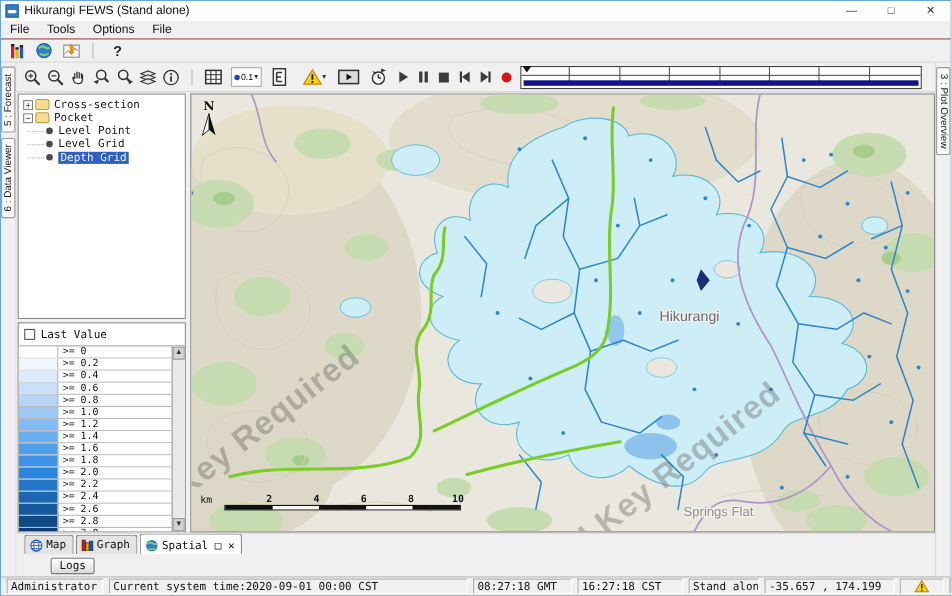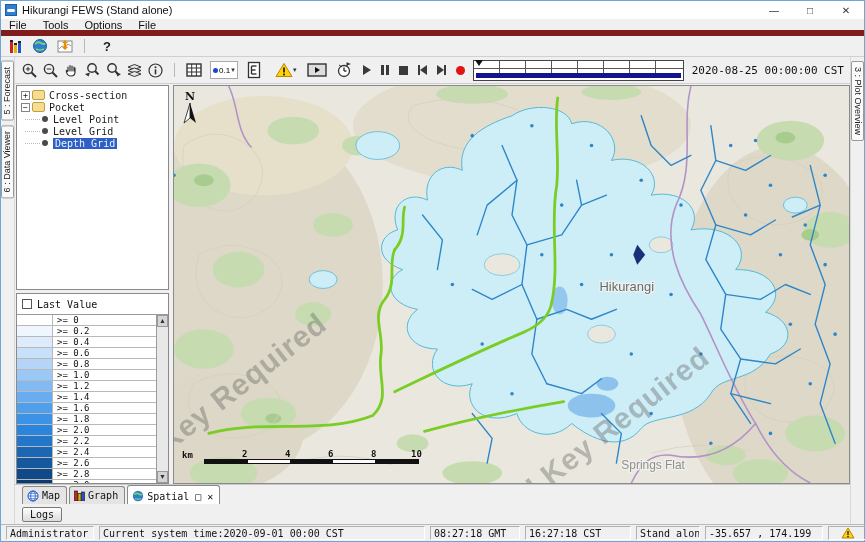--- a/index.html
+++ b/index.html
@@ -13,21 +13,21 @@
   .app-icon { width:12px; height:12px; margin:0 5px 0 4px; background:#2f7fd0; border:1px solid #1c5fa8;
     position:relative; }
   .app-icon::after { content:""; position:absolute; left:1px; right:1px; top:4px; height:3px;
     background:#fff; border-radius:2px; }
   .title-text { font-size:11px; color:#111; }
   .win-controls { margin-left:auto; display:flex; height:100%; }
   .win-btn { width:36px; display:flex; align-items:center; justify-content:center;
     font-size:10px; color:#333; cursor:default; }
   
   .menubar { height:17px; background:#f0f0f0; display:flex; align-items:center;
-    border-bottom:6px solid #7f1d1d; flex:0 0 auto; }
+    border-bottom:1px solid #7f1d1d; flex:0 0 auto; }
   .menu-item { font-size:11px; color:#111; padding:0 8px; }
   
   .main-toolbar { height:21px; background:#f0f0f0; display:flex; align-items:center;
     border-bottom:1px solid #d0d0d0; flex:0 0 auto; }
   .tb-icon { width:22px; height:18px; display:flex; align-items:center; justify-content:center; margin-left:3px; }
   .tb-sep { width:1px; height:14px; background:#b8b8b8; margin:0 8px; }
   .help-q { font-size:13px; font-weight:bold; color:#222; }
   .dbbars { display:flex; align-items:flex-end; height:13px; gap:1px; }
   .dbbars i { display:block; width:3px; border-top:2px solid #222; }
   .dbbars .b1 { height:13px; background:#cc2222; }
@@ -107,37 +107,37 @@
     text-align:center; line-height:10px; color:#333; }
 
   
   .map-area { flex:1 1 auto; position:relative; border:1px solid #8a8a8a; margin-top:1px; overflow:hidden; background:#eae8de; }
   .map-area svg.basemap { position:absolute; inset:0; width:100%; height:100%; }
   .north { position:absolute; left:8px; top:4px; text-align:center; }
   .north .n-label { font-size:11px; font-weight:bold; color:#111; font-family:"DejaVu Serif", serif; }
   .map-time { position:absolute; right:10px; bottom:24px; font-family:"DejaVu Sans Mono", monospace;
     font-size:11px; font-weight:bold; color:#111; }
   .scalebar { position:absolute; left:8px; bottom:16px; height:18px; width:250px; }
-  .sb-unit { position:absolute; left:0; top:1px; font-size:9px; font-weight:bold; color:#111;
+  .sb-unit { position:absolute; left:0; top:1px; font-size:9px; font-weight:normal; color:#111;
     font-family:"DejaVu Sans Mono", monospace; }
   .sb-bar { position:absolute; left:22px; top:10px; width:215px; height:5px; border:1px solid #111; display:flex; }
   .sb-bar i { flex:1 1 auto; } .sb-bar i:nth-child(odd){ background:#111; } .sb-bar i:nth-child(even){ background:#fafafa; }
   .sb-num { position:absolute; top:0; font-size:9px; font-weight:bold; color:#111; font-family:"DejaVu Sans Mono", monospace; }
 
   
   .tabbar { height:20px; background:#f0f0f0; border-top:1px solid #c8c8c8; display:flex; align-items:flex-end;
     padding-left:7px; flex:0 0 auto; }
   .btab { display:flex; align-items:center; gap:3px; font-size:10px; color:#111;
     font-family:"DejaVu Sans Mono", monospace; border:1px solid #8a8a8a; border-bottom:none;
     border-radius:3px 3px 0 0; background:#e4e4e4; padding:2px 6px 2px 4px; margin-right:2px; height:18px; }
   .btab.active { background:#fff; height:19px;align-items:flex-end; }
   .btab .wc { font-size:10px; font-weight:bold; margin-left:3px; }
   .logsrow { height:20px; background:#f0f0f0; display:flex; align-items:center; padding-left:7px; flex:0 0 auto; }
   .logs-btn { font-family:"DejaVu Sans Mono", monospace; font-size:10px; color:#111;
-    border:1px solid #7a7a7a; border-radius:2px; background:linear-gradient(#fefefe,#dcdcdc); padding:1px 7px; }
+    border:1px solid #7a7a7a; border-radius:2px; background:linear-gradient(#fefefe,#dcdcdc); padding:1px 7px;margin-left:24px; }
 
   
   .statusbar { height:17px; background:#f0f0f0; border-top:1px solid #b8b8b8; display:flex; flex:0 0 auto; }
   .seg { border:1px solid #b0b0b0; border-right-color:#fff; border-bottom-color:#fff; margin:1px 0 1px 5px;
     font-family:"DejaVu Sans Mono", monospace; font-size:10px; color:#111; display:flex; align-items:center;
     padding:0 3px; white-space:nowrap; overflow:hidden; flex:0 0 auto; position:relative; }
 
   svg { display:block; }
 </style>
 </head>
@@ -322,21 +322,20 @@
           <span class="mid"></span>
           <span class="tick" style="left:12%"></span>
             <span class="tick" style="left:24.5%"></span>
           <span class="tick" style="left:37%"></span>
             <span class="tick" style="left:49.5%"></span>
           <span class="tick" style="left:62%"></span>
             <span class="tick" style="left:74.5%"></span>
           <span class="tick" style="left:87%"></span>
           <span class="navy"></span>
         </div>
-        <span class="mt-datetime">2020-08-25 00:00:00 CST</span>
       </div>
 
       <div class="body">
         <div class="left-panel">
           <div class="tree-box">
             <div class="tree-row">
               <span class="expander">+</span>
               <span class="folder"></span>
               <span class="tree-label">Cross-section</span>
             </div>
@@ -663,21 +662,21 @@
 
     <div class="strip right">
       <span class="vtab down">3 : Plot Overview</span>
     </div>
   </div>
 
   <div class="statusbar">
     <span class="seg" style="width:88px">Administrator</span>
     <span class="seg" style="width:326px">Current system time:2020-09-01 00:00 CST</span>
     <span class="seg" style="width:90px">08:27:18 GMT</span>
-    <span class="seg" style="width:106px">16:27:18 CST</span>
+    <span class="seg" style="width:96px">16:27:18 CST</span>
     <span class="seg" style="width:64px">Stand alone</span>
     <span class="seg" style="width:118px">-35.657 , 174.199</span>
     <span class="seg" style="width:40px; justify-content:center;">
       <svg width="14" height="12" viewBox="0 0 14 12">
           <path d="M7 1 L13 11 L1 11 Z" fill="#ffd20a" stroke="#b8860b"></path>
           <rect x="6.4" y="4" width="1.2" height="4" fill="#111"></rect>
           <circle cx="7" cy="9.6" r="0.8" fill="#111"></circle>
         </svg>
     </span>
     <span class="seg" style="width:58px">0.0 MB/s</span>

